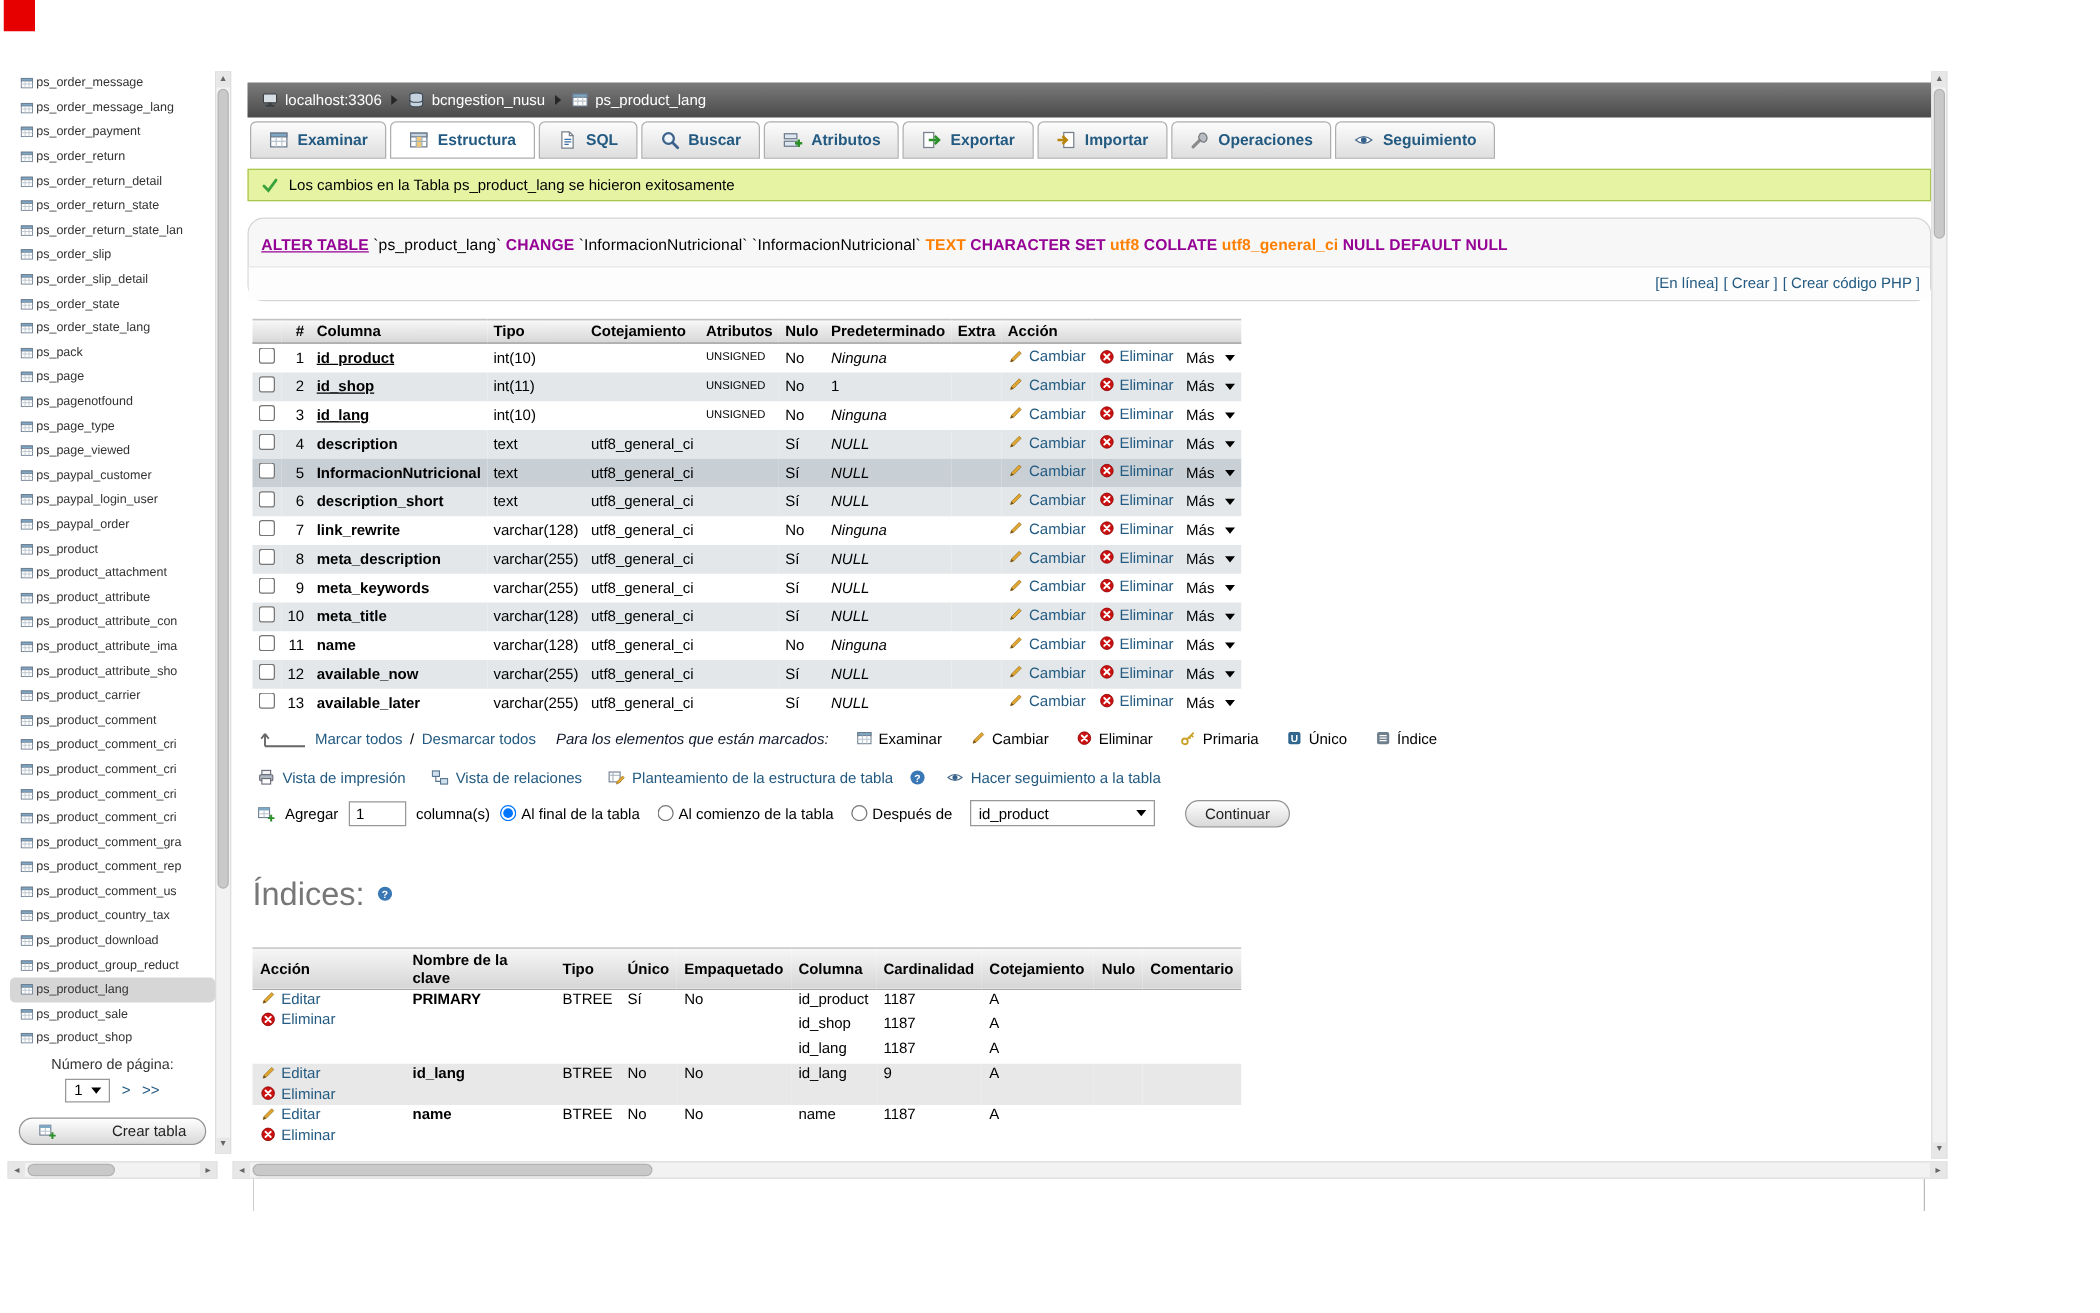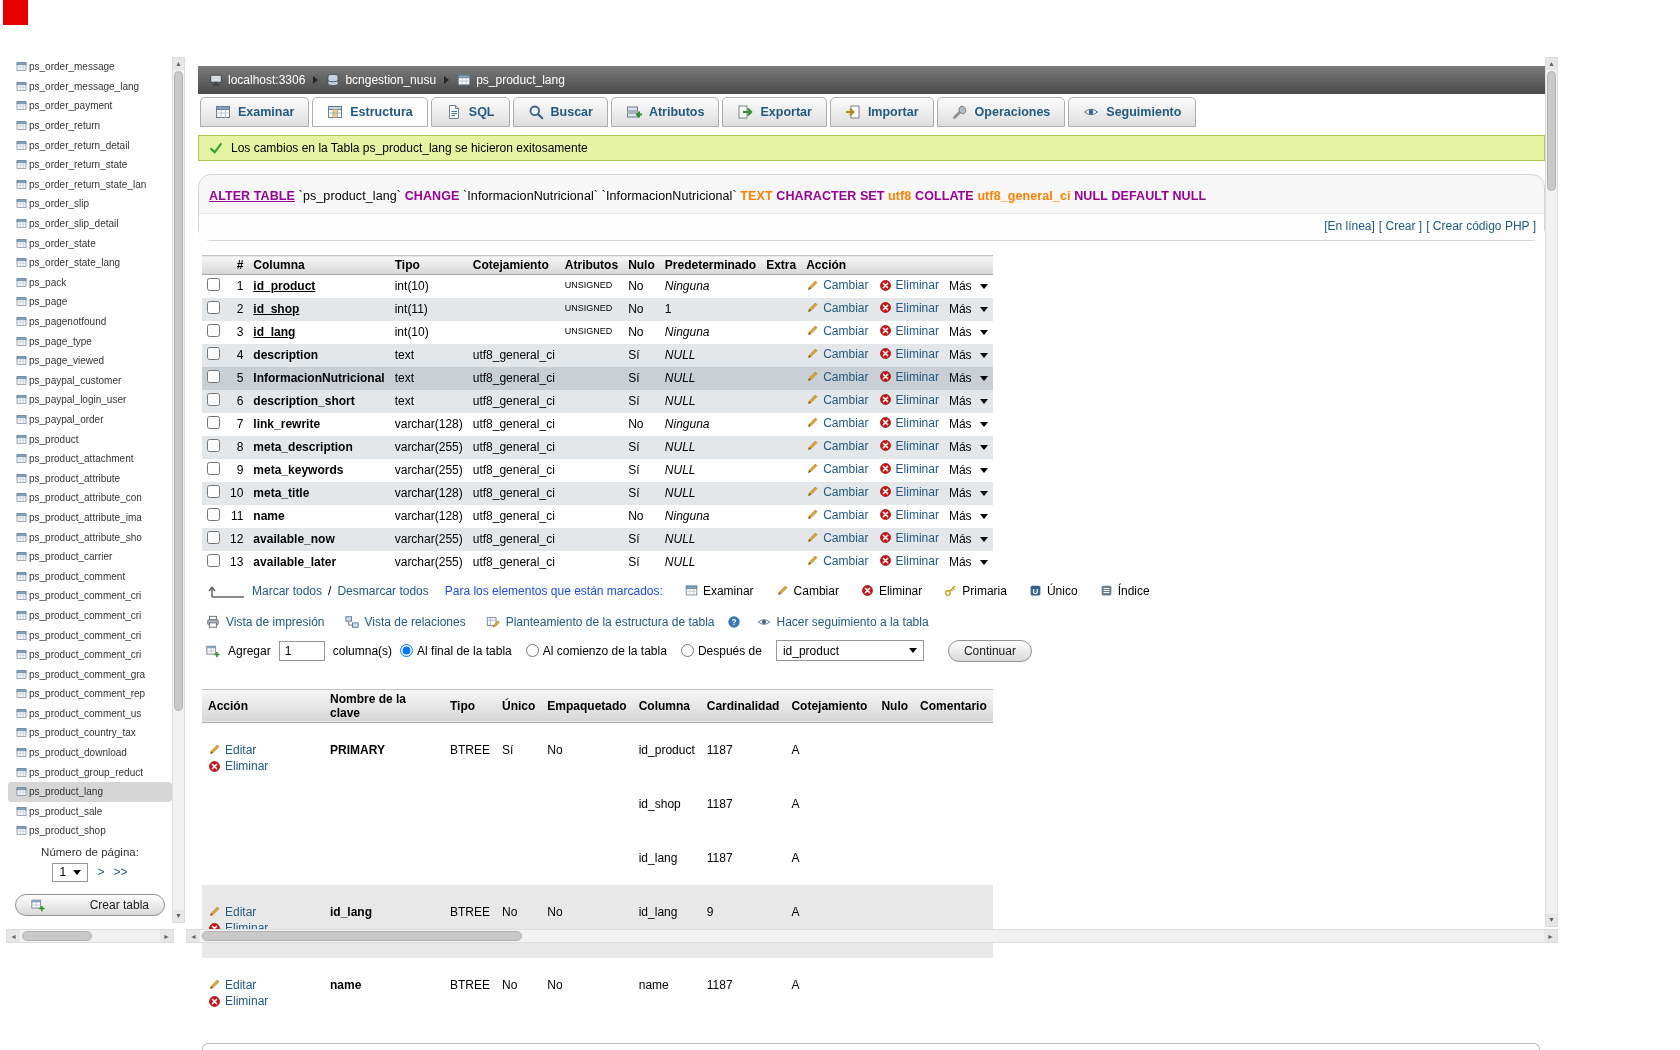--- a/index.html
+++ b/index.html
@@ -64,38 +64,38 @@
   .v-name.keyed{text-decoration:underline}
   .c-attr{vertical-align:top!important;padding-top:2px!important}
   .v-attr{font-size:9px;line-height:10px}
   .it{font-style:italic}
   .act{display:inline-flex;align-items:center;gap:4px;color:#235a81}
   .more-link{color:#000}
   .caret{display:inline-block;width:0;height:0;border-left:4px solid transparent;border-right:4px solid transparent;border-top:5px solid #000;margin-left:4px}
 
   .checkall-row{display:flex;align-items:center;gap:6px;margin:9px 0 0 8px;font-size:12px}
   .ca-arrow{width:40px;height:16px;flex:none}
-  .ws-label{margin-left:10px;color:#1d4ed8}
+  .ws-label{font-style:italic;margin-left:10px;color:#0f172a}
   .ca-btn{display:inline-flex;align-items:center;gap:5px;margin-left:16px;color:#000;cursor:pointer}
 
   .tools-row{display:flex;align-items:center;gap:6px;margin:16px 0 0 8px}
   .tool-link{display:inline-flex;align-items:center;gap:6px;margin-right:14px}
 
   .addcol-row{display:flex;align-items:center;gap:8px;margin:11px 0 0 8px}
   .txt{width:46px;height:20px;border:1px solid #989898;padding:0 5px;font-size:12px;font-family:inherit}
   .radio-opt{display:inline-flex;align-items:center;gap:4px;margin-right:6px}
   .radio-opt input{margin:0}
   .selbox{display:inline-flex;align-items:center;justify-content:space-between;width:148px;height:21px;border:1px solid #989898;background:#fff;padding:0 6px;font-size:12px;cursor:pointer}
   .pill{display:inline-flex;align-items:center;gap:6px;padding:2px 15px;height:22px;border:1px solid #949494;border-radius:11px;background:linear-gradient(#fefefe,#d9d9d9);font-size:12px;font-family:inherit;cursor:pointer;color:#222}
   .pill.cont{margin-left:16px}
 
   .indexes-title{margin:38px 0 0 4px;font-size:26px;color:#777;display:flex;align-items:center;gap:9px}
   .index-table{margin:27px 0 0 4px;font-size:12px}
   .index-table th{background:linear-gradient(#f7f7f7,#d6d6d6);border-top:1px solid #c2c2c2;border-bottom:1px solid #aaa;padding:2px 6px;text-align:left;font-weight:bold;height:18px}
-  .index-table td{padding:20px 6px;height:20px;vertical-align:top}
+  .index-table td{padding:0 6px;height:20px;vertical-align:top}
   .index-table tr.shaded{background:#e8e8e8}
   .ix-name{font-weight:bold}
   .ix-act .act{margin-right:10px}
 
   .bottom-panel{margin:12px 0 0 4px;width:1338px;height:40px;border:1px solid #bbb;border-bottom:none;border-radius:6px 6px 0 0;background:#fff}
 </style>
 </head>
 <body>
 
 <svg style="position:absolute;width:0;height:0" xmlns="http://www.w3.org/2000/svg" xmlns:xlink="http://www.w3.org/1999/xlink">
@@ -1118,20 +1118,26 @@
       <input type="radio" name="addpos" style="">
       <span>Después de</span>
     </label>
     <div class="selbox">
       <span>id_product</span>
       <span class="caret"></span>
     </div>
     <button class="pill cont">Continuar</button>
   </div>
 
+  <div class="indexes-title">
+    <span>Índices:</span>
+    <svg class="i14">
+        <use href="#sym-help" xlink:href="#sym-help"></use>
+      </svg>
+  </div>
 
   <table class="index-table">
     <colgroup>
       <col style="width:122px">
         <col style="width:120px">
         <col style="width:50px">
         <col style="width:44px">
         <col style="width:86px">
       <col style="width:66px">
         <col style="width:78px">

